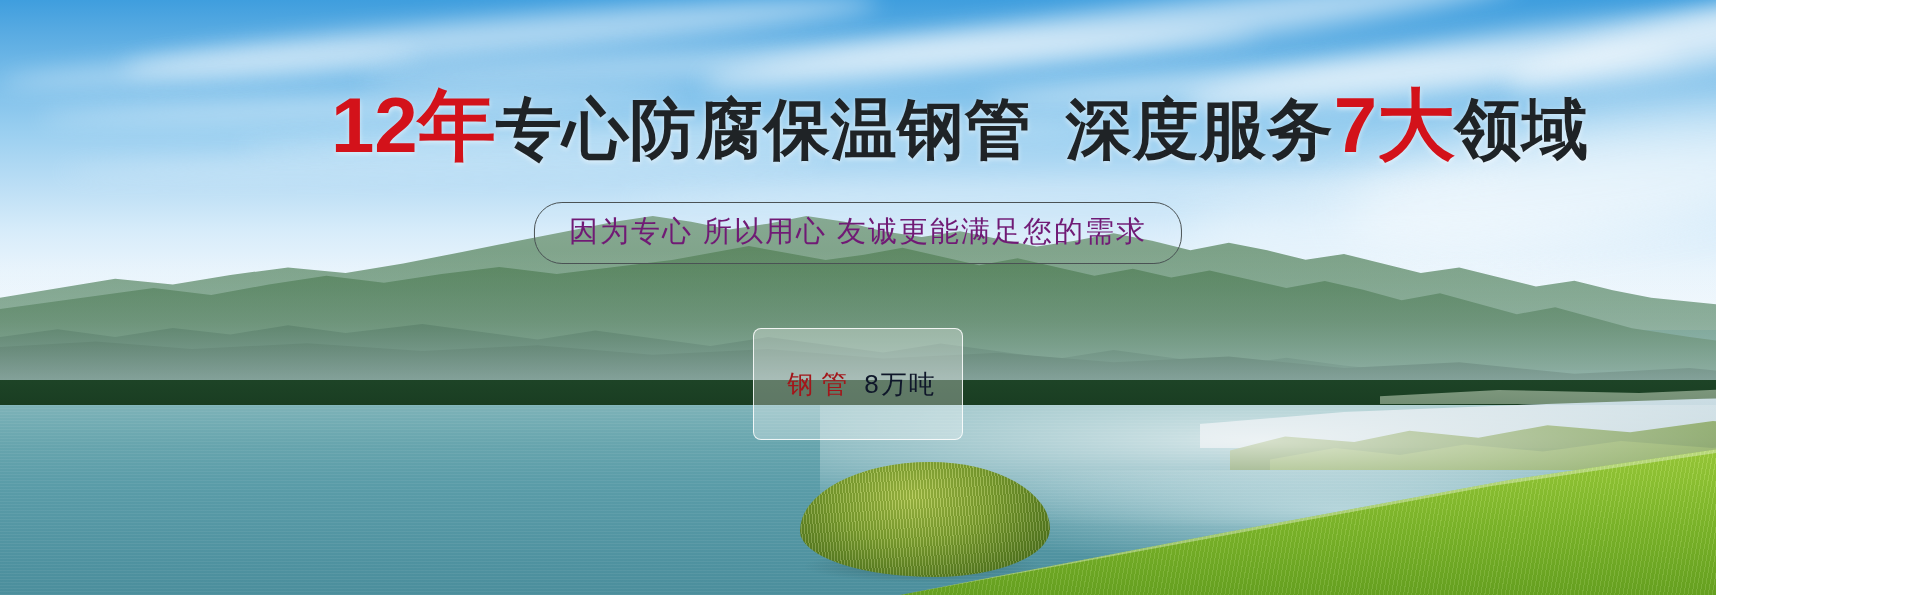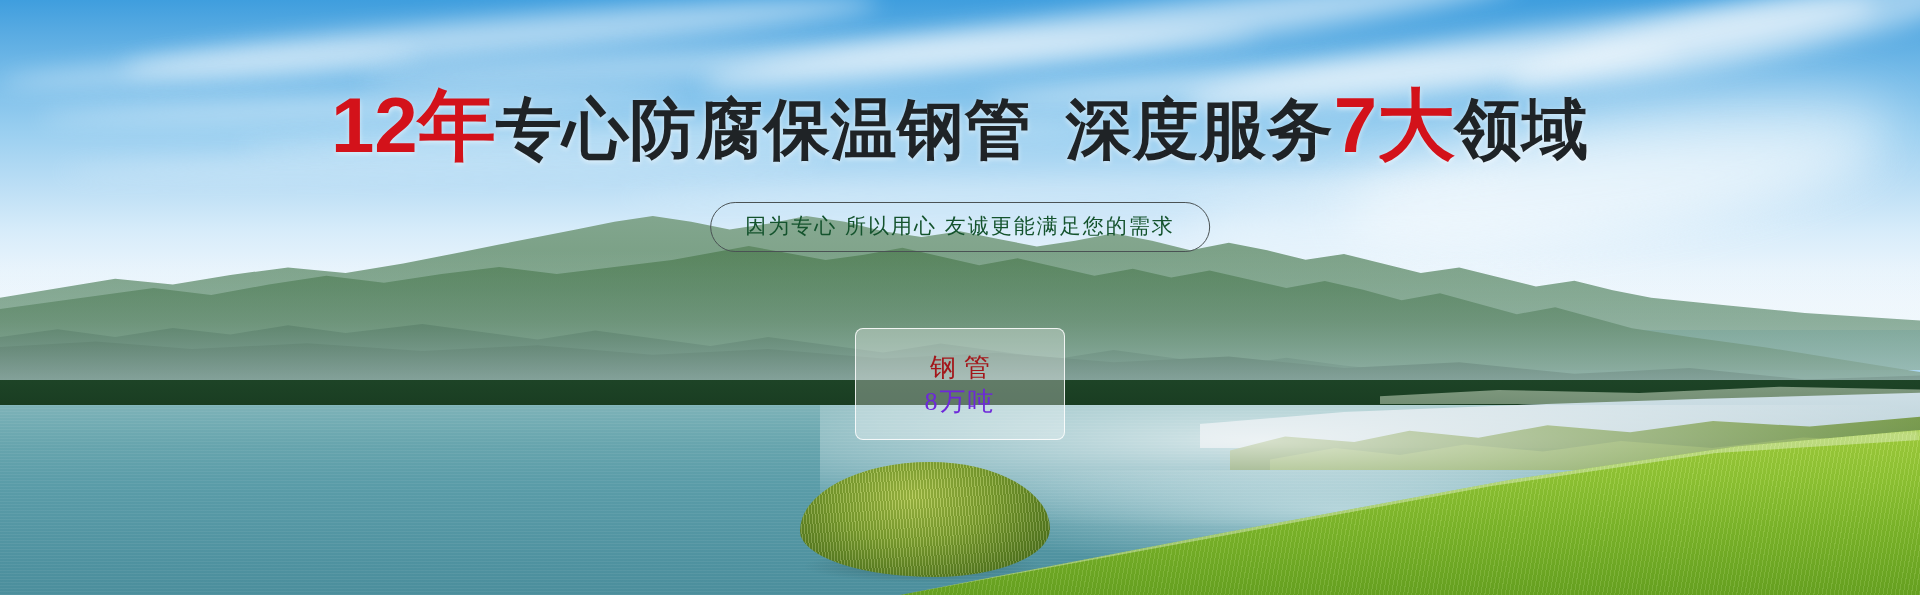--- a/index.html
+++ b/index.html
@@ -4,21 +4,21 @@
 <style>
   * { margin:0; padding:0; box-sizing:border-box; }
   html, body {
     width:1920px; height:595px;
     overflow:hidden;
     font-family:"Liberation Sans", sans-serif;
   }
 
   #banner {
     position:relative;
-    width:1920px; height:595px;
+    width:1716px; height:595px;
     overflow:hidden;
     background:#7fbfe8;
   }
 
   
   .sky {
     position:absolute; left:0; top:0; width:1920px; height:330px;
     background:
       linear-gradient(to bottom,
         #3f9ede 0%,
@@ -227,59 +227,58 @@
     letter-spacing:0px;
   }
   .headline .gap { display:inline-block; width:34px; }
 
   .subtitle-pill {
     position:absolute; left:50%; top:202px;
     transform:translateX(-50%);
     padding:9px 34px 11px 34px;
     border:1.5px solid #4a5254;
     border-radius:28px;
-    font-size:21px;
+    font-size:29px;
     letter-spacing:2px;
-    color:#14532d;
+    color:#701a75;
     white-space:nowrap;
     background:rgba(255,255,255,0.04);
     text-align:center;
   }
 
   
   .cards {
     position:absolute; left:50%; top:328px;
     transform:translateX(-50%);
     display:flex;
     gap:14px;
   }
   .card {
     width:210px; height:112px;
     border:1px solid rgba(255,255,255,0.85);
     border-radius:8px;
     background:rgba(255,255,255,0.30);
     display:flex;
-    flex-direction:column;
+    flex-direction:row;
     align-items:center;
     justify-content:center;
     gap:9px;
   }
   .card-title {
     font-size:26px;
     color:#a3161a;
     letter-spacing:8px;
     text-indent:8px;
     line-height:1;
   }
   .card-value {
     font-size:26px;
-    color:#6d28d9;
+    color:#0f172a;
     letter-spacing:2px;
     line-height:1;
-    font-family:Liberation Serif, serif;
   }
   .card-value sup {
     font-size:16px;
     vertical-align:super;
     letter-spacing:0;
   }
 </style>
 </head>
 <body>
 

